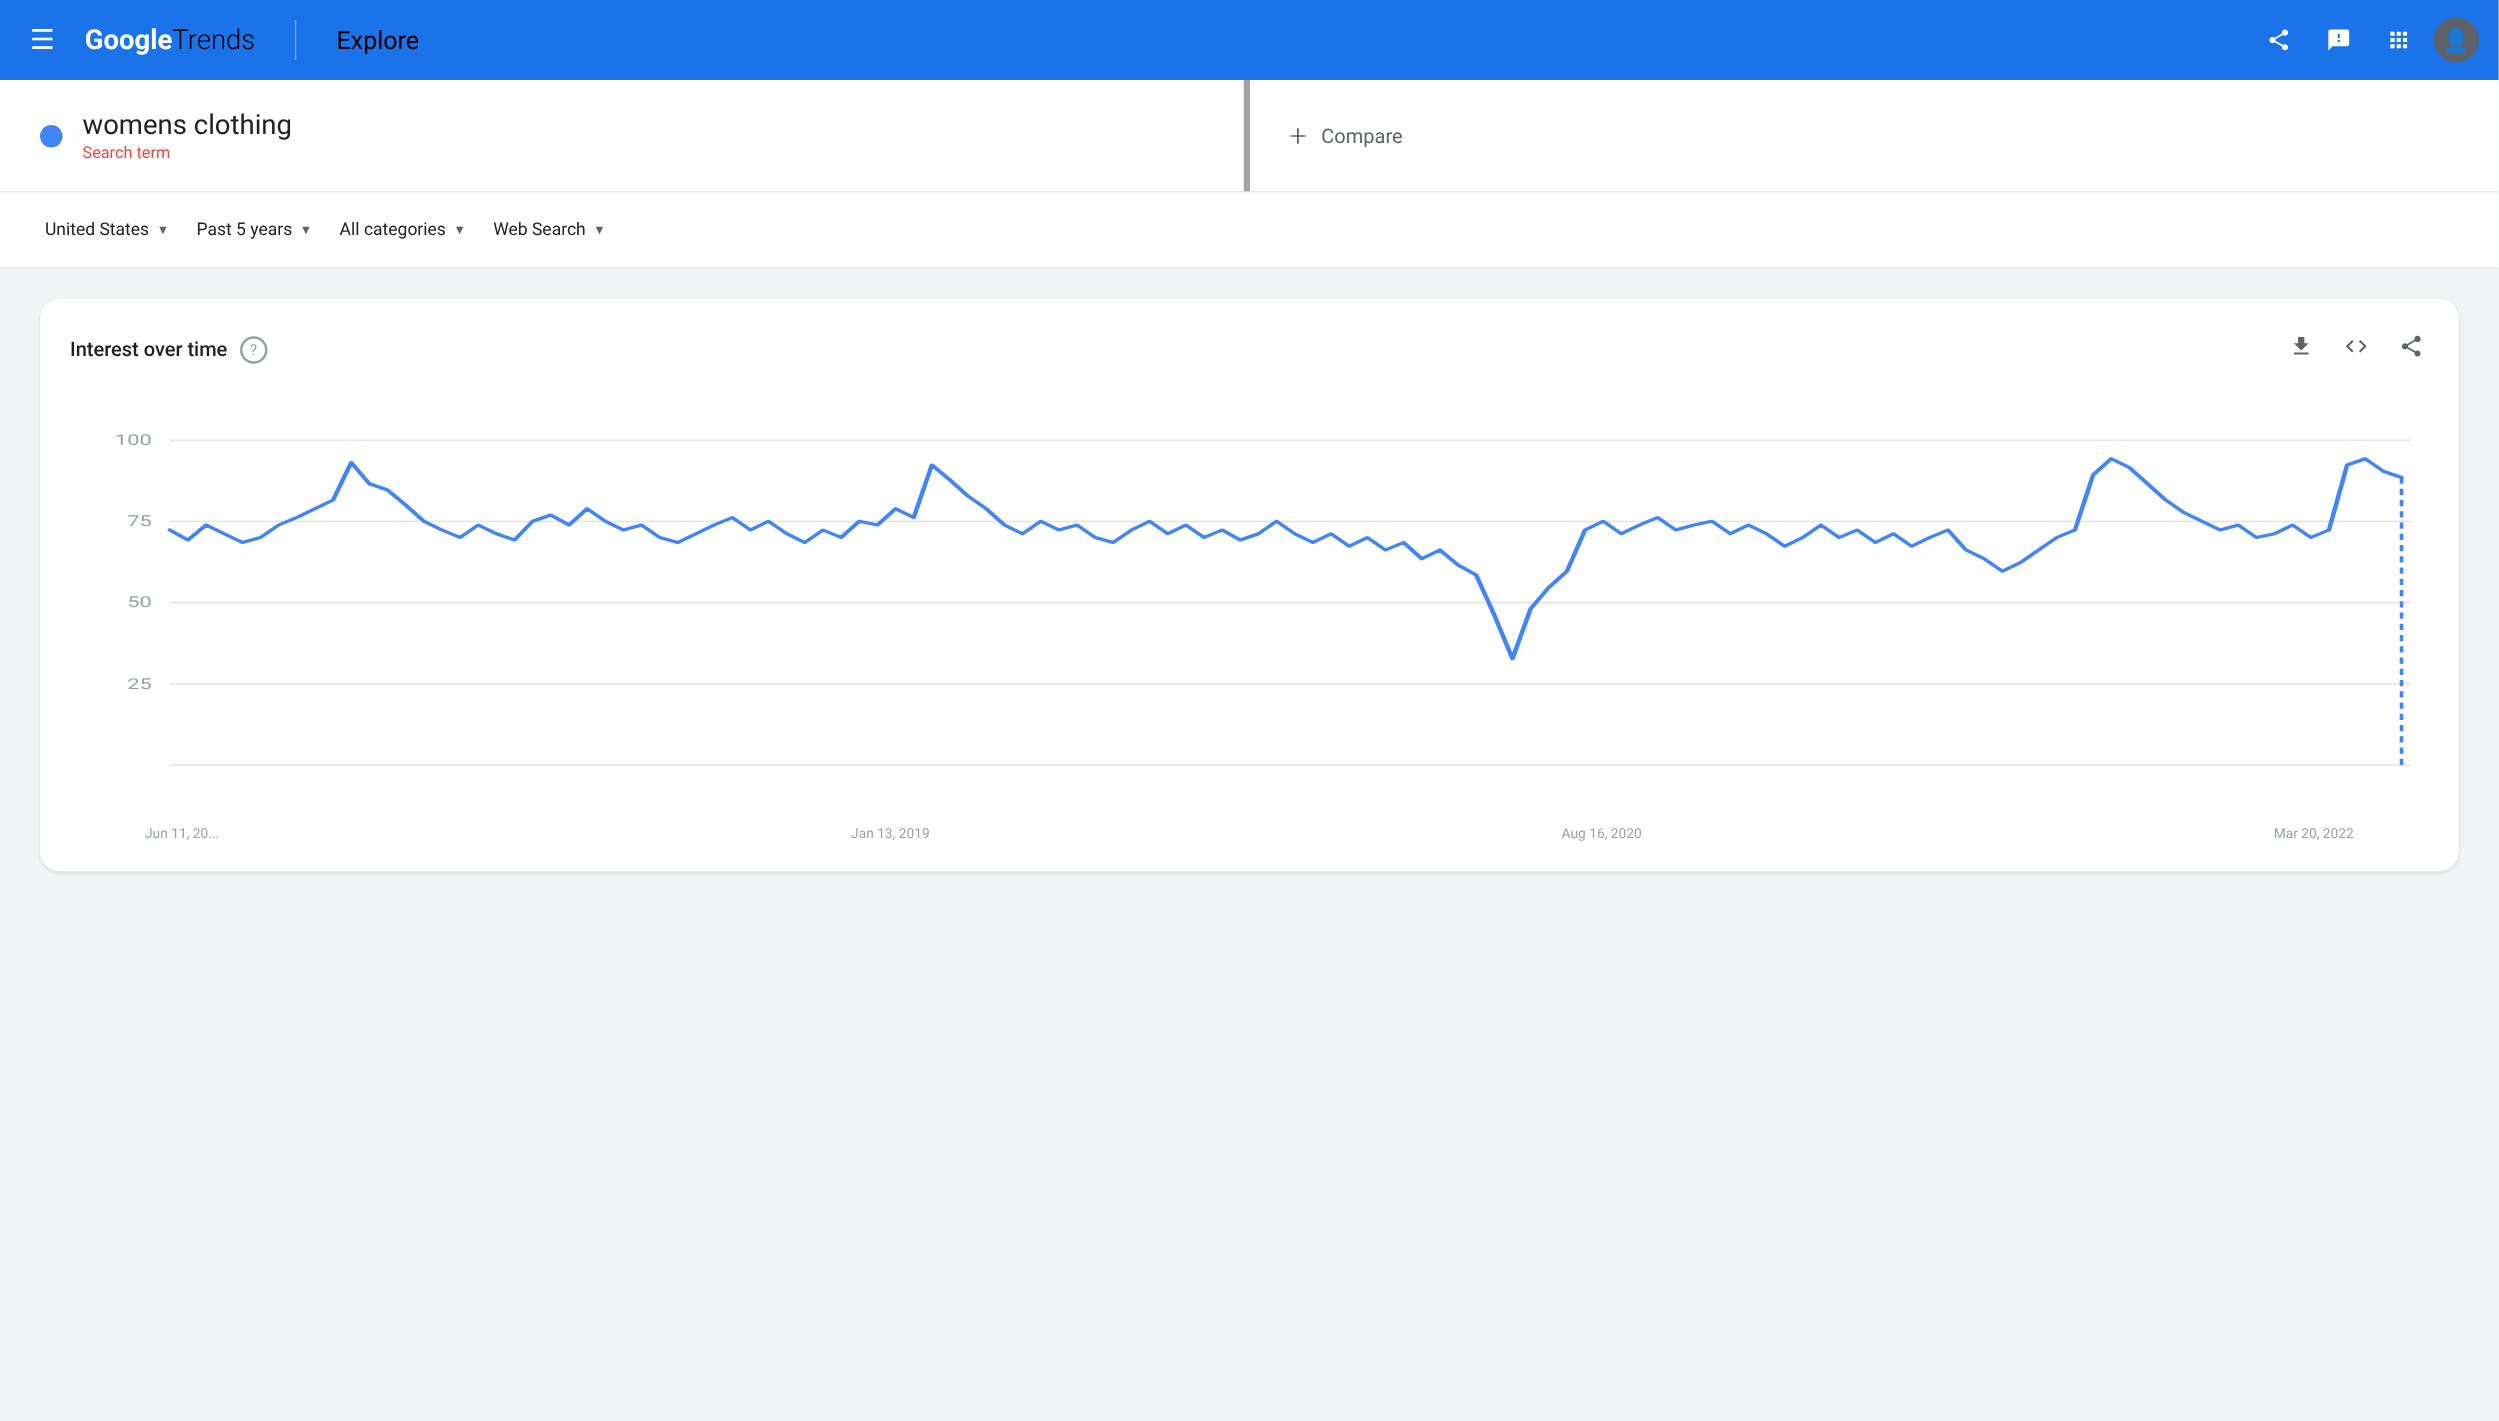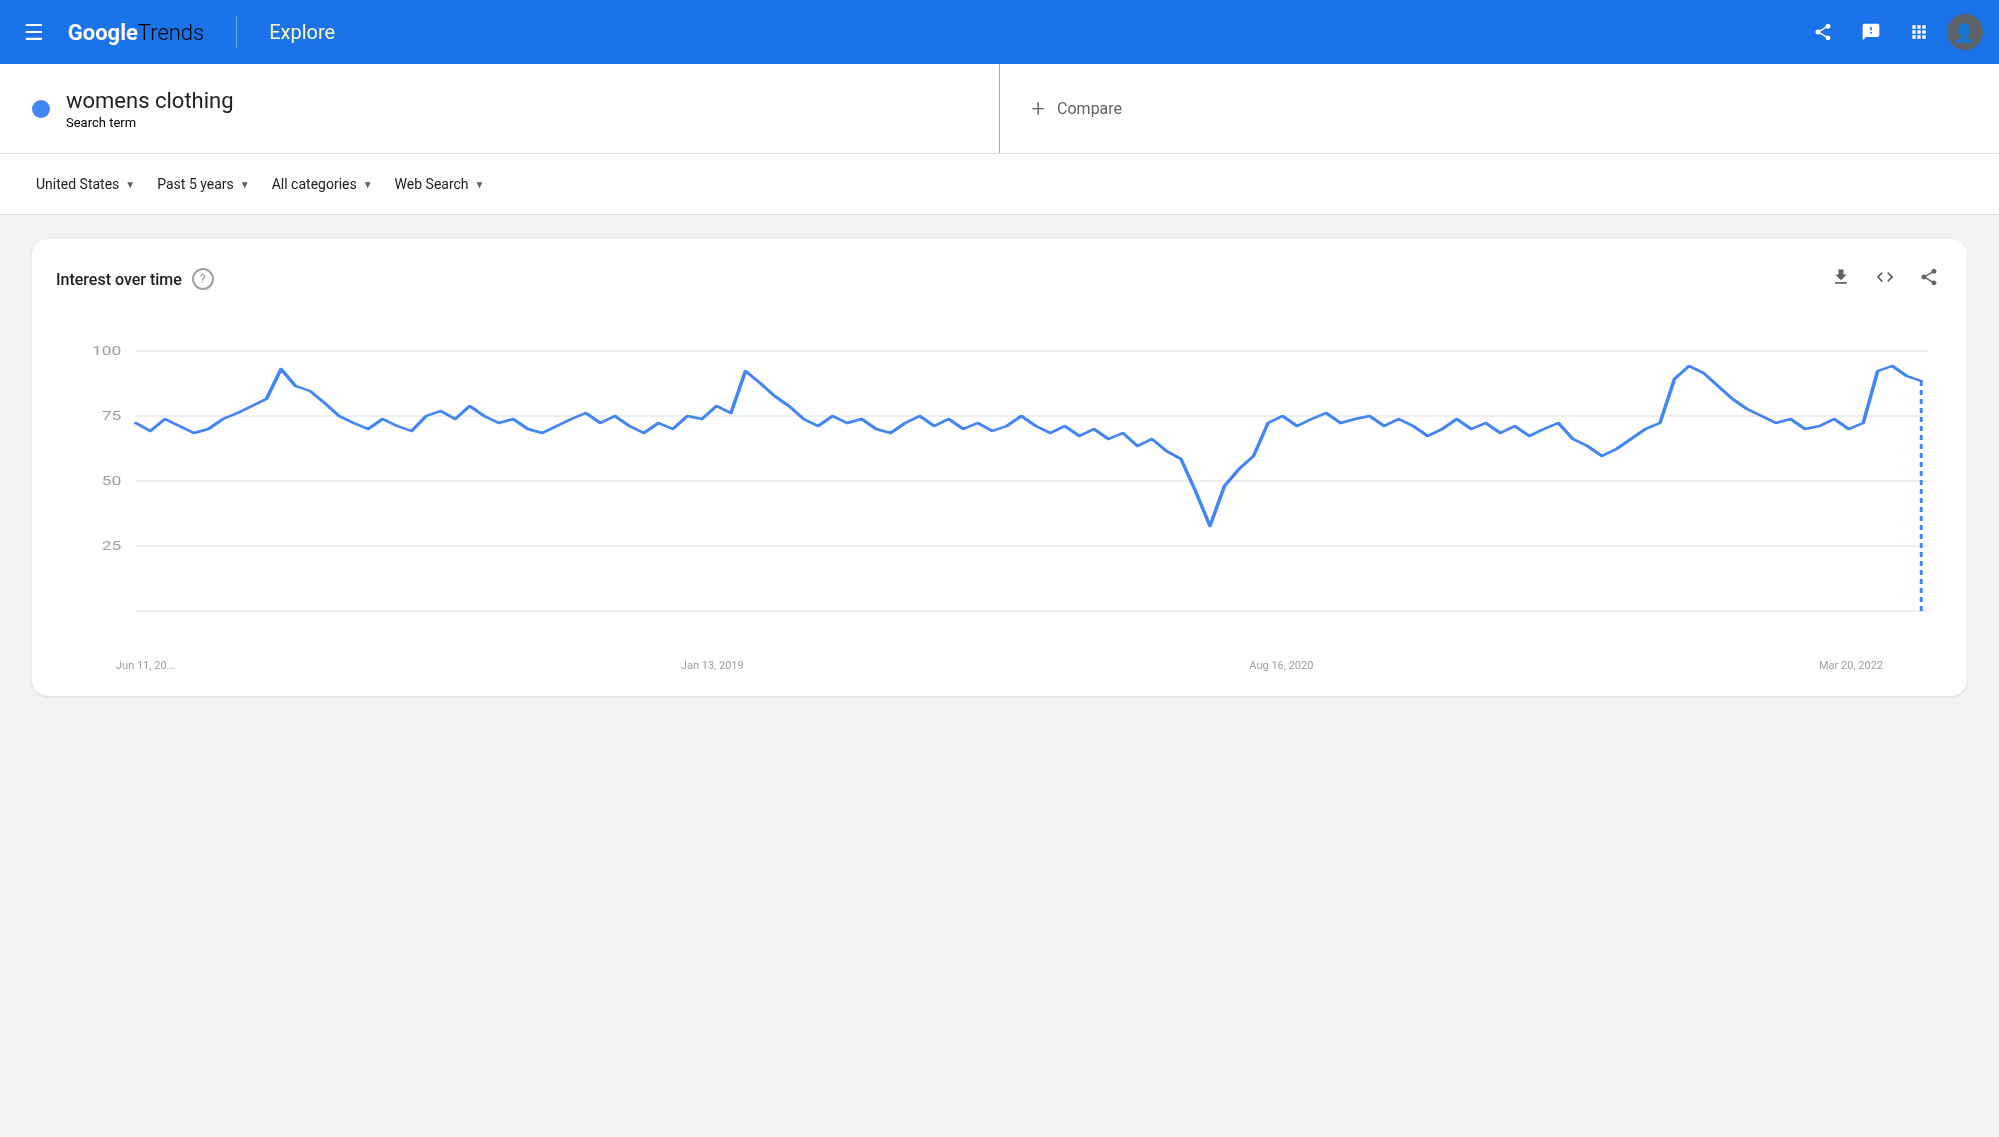--- a/index.html
+++ b/index.html
@@ -37,21 +37,21 @@
       font-weight: 300;
       color: #000000;
     }
     .header-divider {
       width: 1px;
       height: 32px;
       background: rgba(255,255,255,0.4);
       margin: 0 16px;
     }
     .header-explore {
-      color: #fef9c3;
+      color: #000000;
       font-size: 20px;
       font-weight: 400;
     }
     .header-actions {
       margin-left: auto;
       display: flex;
       align-items: center;
       gap: 8px;
     }
     .header-icon-btn {
@@ -82,42 +82,42 @@
     
     .search-area {
       background: white;
       border-bottom: 1px solid #e0e0e0;
       display: flex;
       align-items: stretch;
       min-height: 90px;
     }
     .search-term-container {
       flex: 0 0 50%;
-      border-right: 1px solid #a3a3a3;
+      border-right: 5px solid #a3a3a3;
       padding: 20px 32px;
       display: flex;
       align-items: center;
       gap: 16px;
     }
     .search-dot {
       width: 18px;
       height: 18px;
       border-radius: 50%;
       background: #4285f4;
       flex-shrink: 0;
     }
     .search-term-info {}
     .search-term-label {
       font-size: 22px;
       color: #202124;
       font-weight: 400;
     }
     .search-term-type {
       font-size: 13px;
-      color: #000000;
+      color: #ef4444;
       margin-top: 2px;
     }
     .compare-container {
       flex: 1;
       padding: 20px 32px;
       display: flex;
       align-items: center;
       gap: 12px;
       color: #5f6368;
       cursor: pointer;

